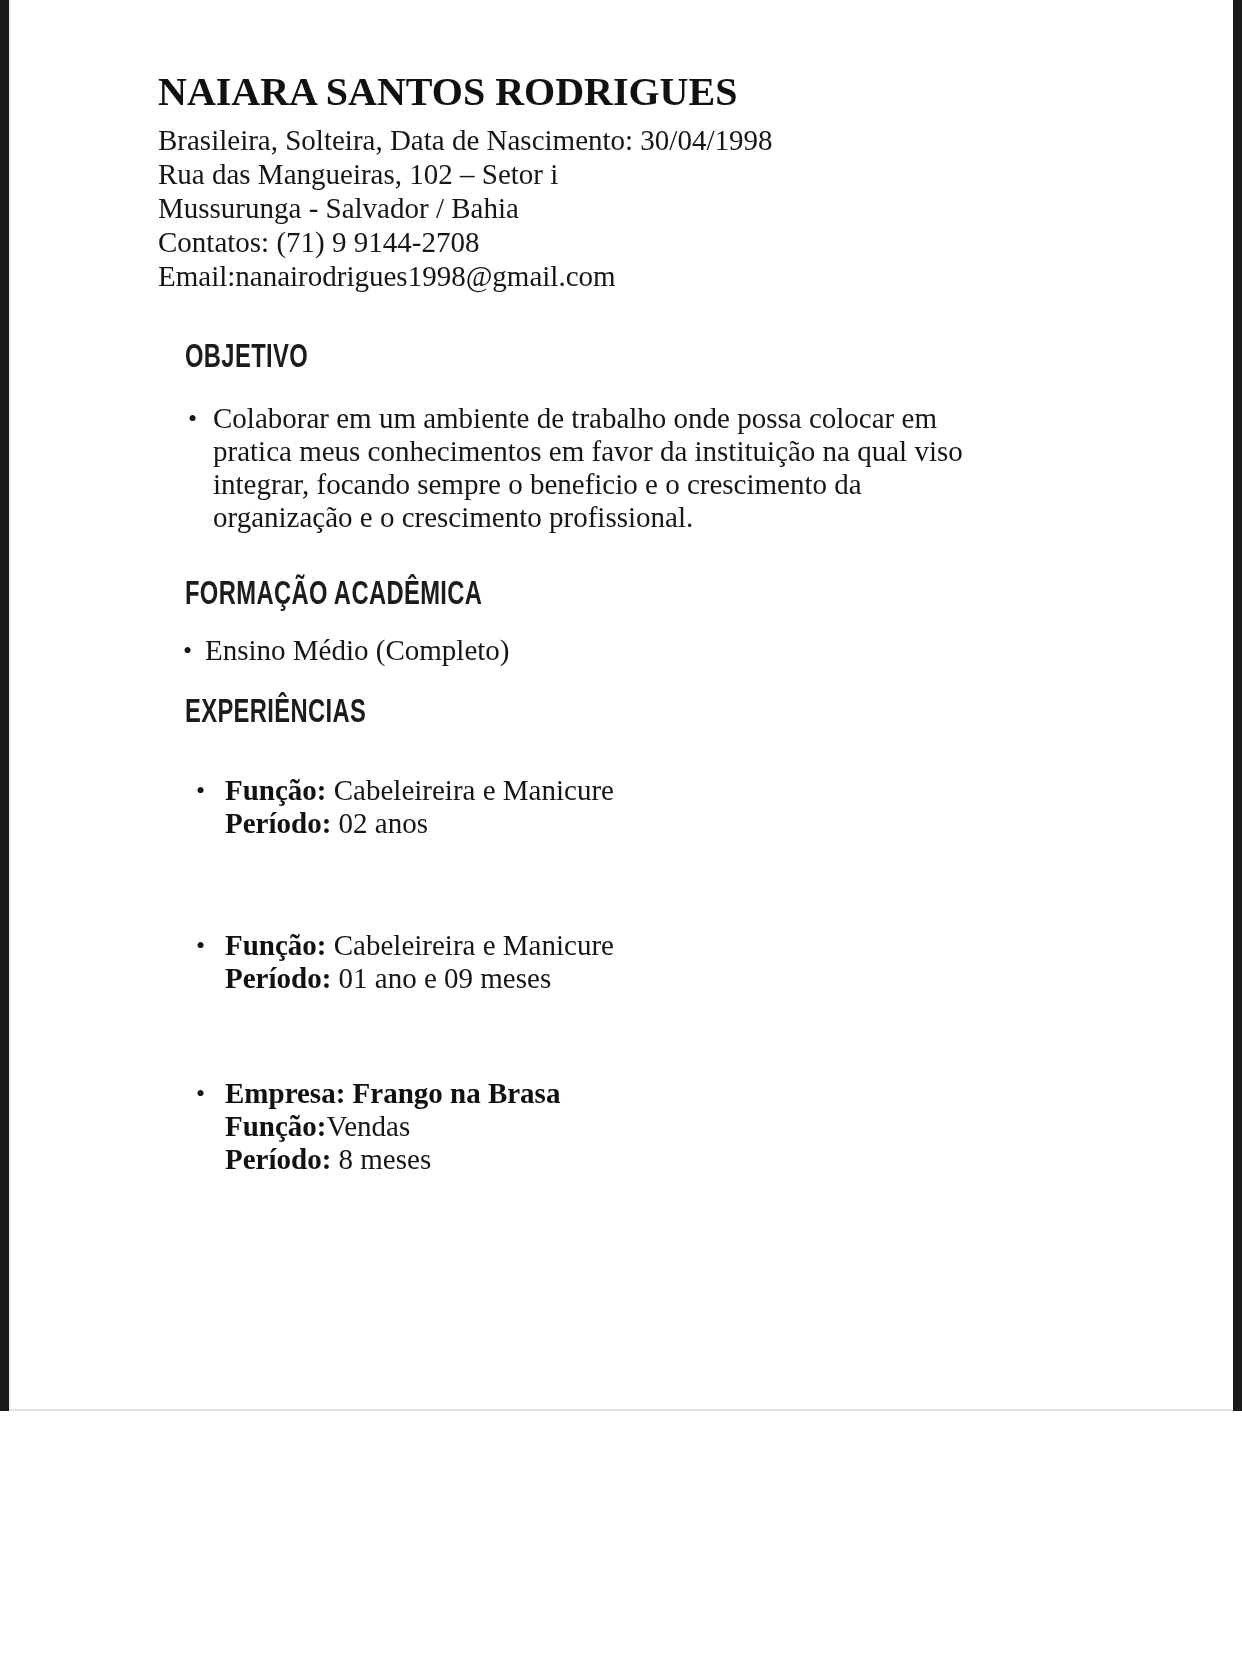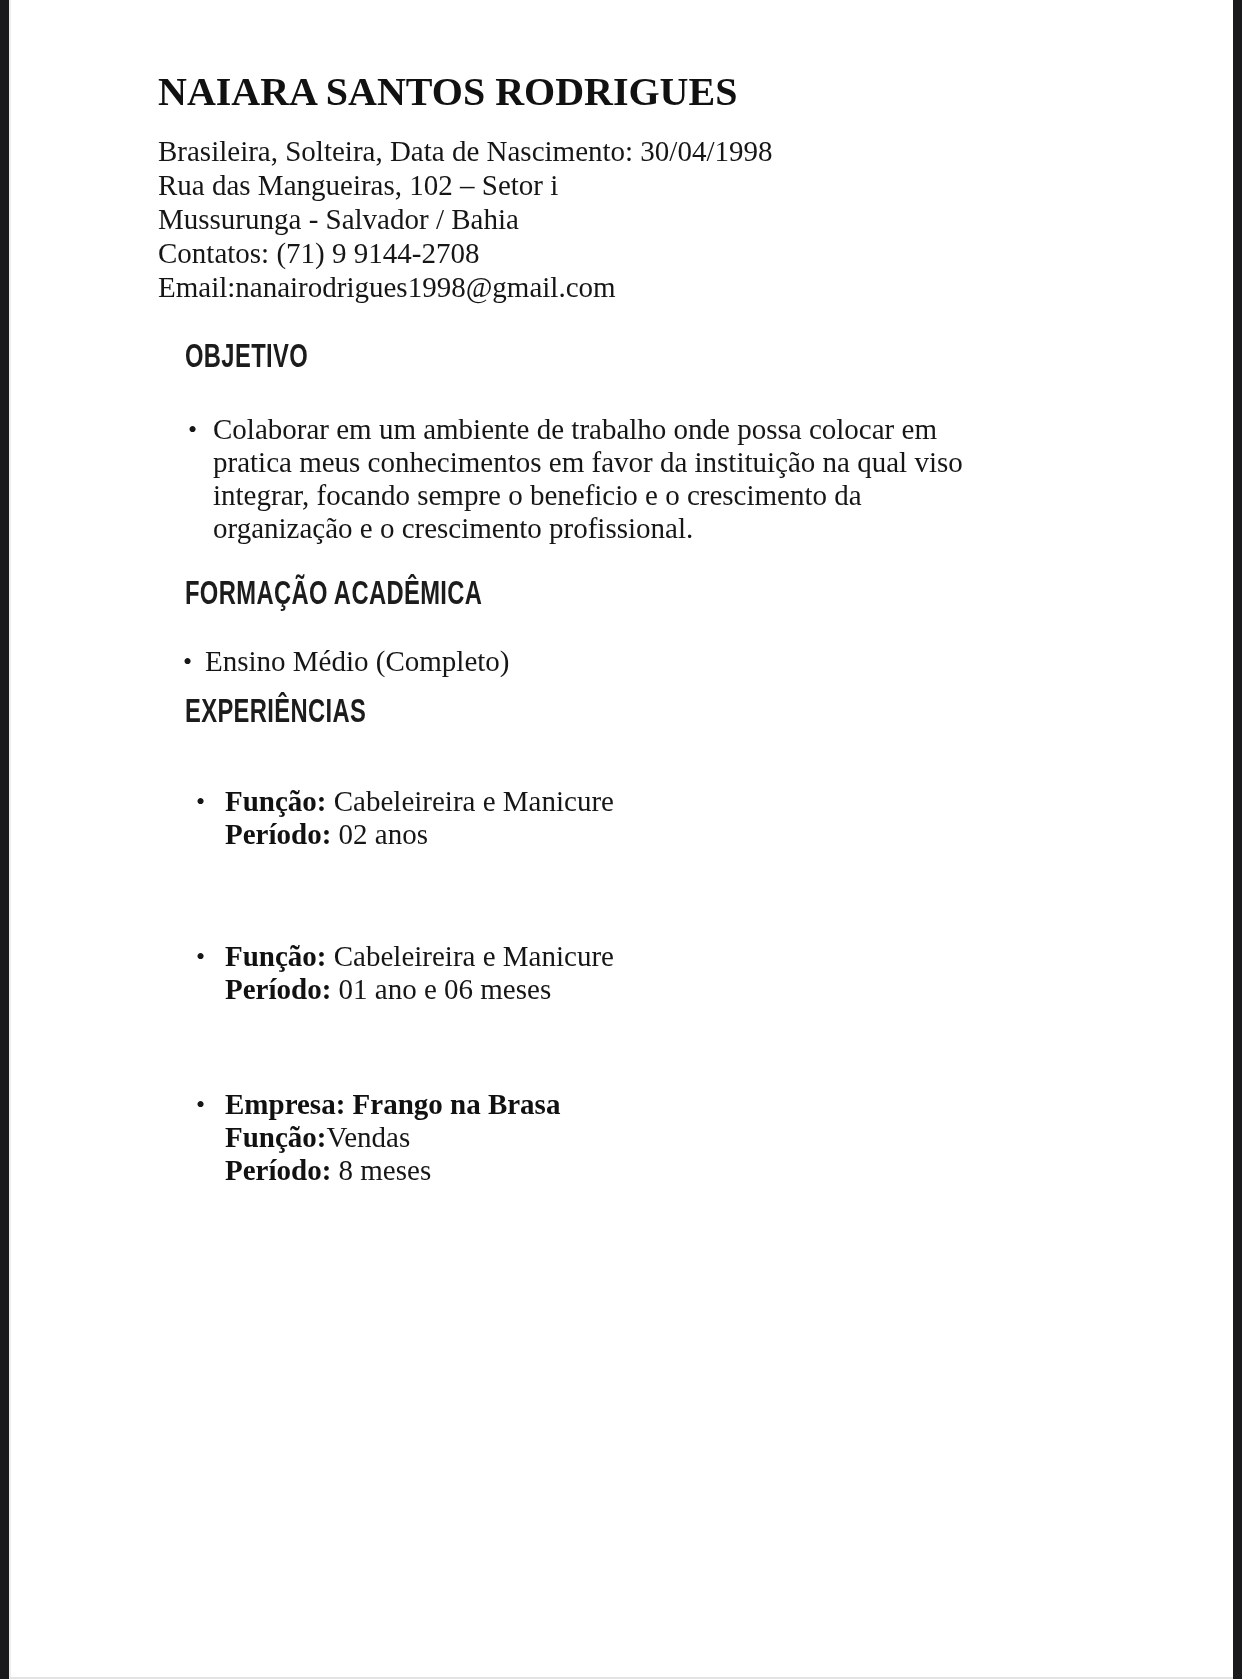--- a/index.html
+++ b/index.html
@@ -3,21 +3,21 @@
 <meta charset="utf-8">
 <style>
   html, body {
     margin: 0;
     padding: 0;
     background: #ffffff;
   }
   .screen {
     position: relative;
     width: 1242px;
-    height: 1679px;
+    height: 1411px;
     background: #ffffff;
     overflow: hidden;
     font-family: "Liberation Serif", serif;
     color: #141414;
     text-decoration: underline;
   }
   .edge-bar {
     position: absolute;
     top: 0;
     width: 9px;
@@ -27,21 +27,21 @@
   .edge-bar.left { left: 0; border-right: 2px solid #ededed; }
   .edge-bar.right { right: 0; }
   .bottom-seam {
     position: absolute;
     left: 9px;
     right: 9px;
     bottom: 0;
     height: 2px;
     background: #e3e3e3;
   }
-  .abs { position: absolute; margin-top: 11px; }
+  .abs { position: absolute; }
   .resume-title {
     left: 158px;
     top: 70px;
     margin: 0;
     font-size: 40px;
     line-height: 1.1;
     font-weight: 700;
     letter-spacing: 0px;
     color: #111;
     white-space: nowrap;
@@ -138,21 +138,21 @@
     <div class="text">
       <div class="line"><strong>Função:</strong><span> Cabeleireira e Manicure</span></div>
       <div class="line"><strong>Período:</strong><span> 02 anos</span></div>
     </div>
   </div>
 
   <div class="abs bullet-item exp-item exp-1">
     <span class="dot">•</span>
     <div class="text">
       <div class="line"><strong>Função:</strong><span> Cabeleireira e Manicure</span></div>
-      <div class="line"><strong>Período:</strong><span> 01 ano e 06 meses</span></div>
+      <div class="line"><strong>Período:</strong><span> 01 ano e 09 meses</span></div>
     </div>
   </div>
 
   <div class="abs bullet-item exp-item exp-2">
     <span class="dot">•</span>
     <div class="text">
       <div class="line"><strong>Empresa: Frango na Brasa</strong></div>
       <div class="line"><strong>Função:</strong><span>Vendas</span></div>
       <div class="line"><strong>Período:</strong><span> 8 meses</span></div>
     </div>

